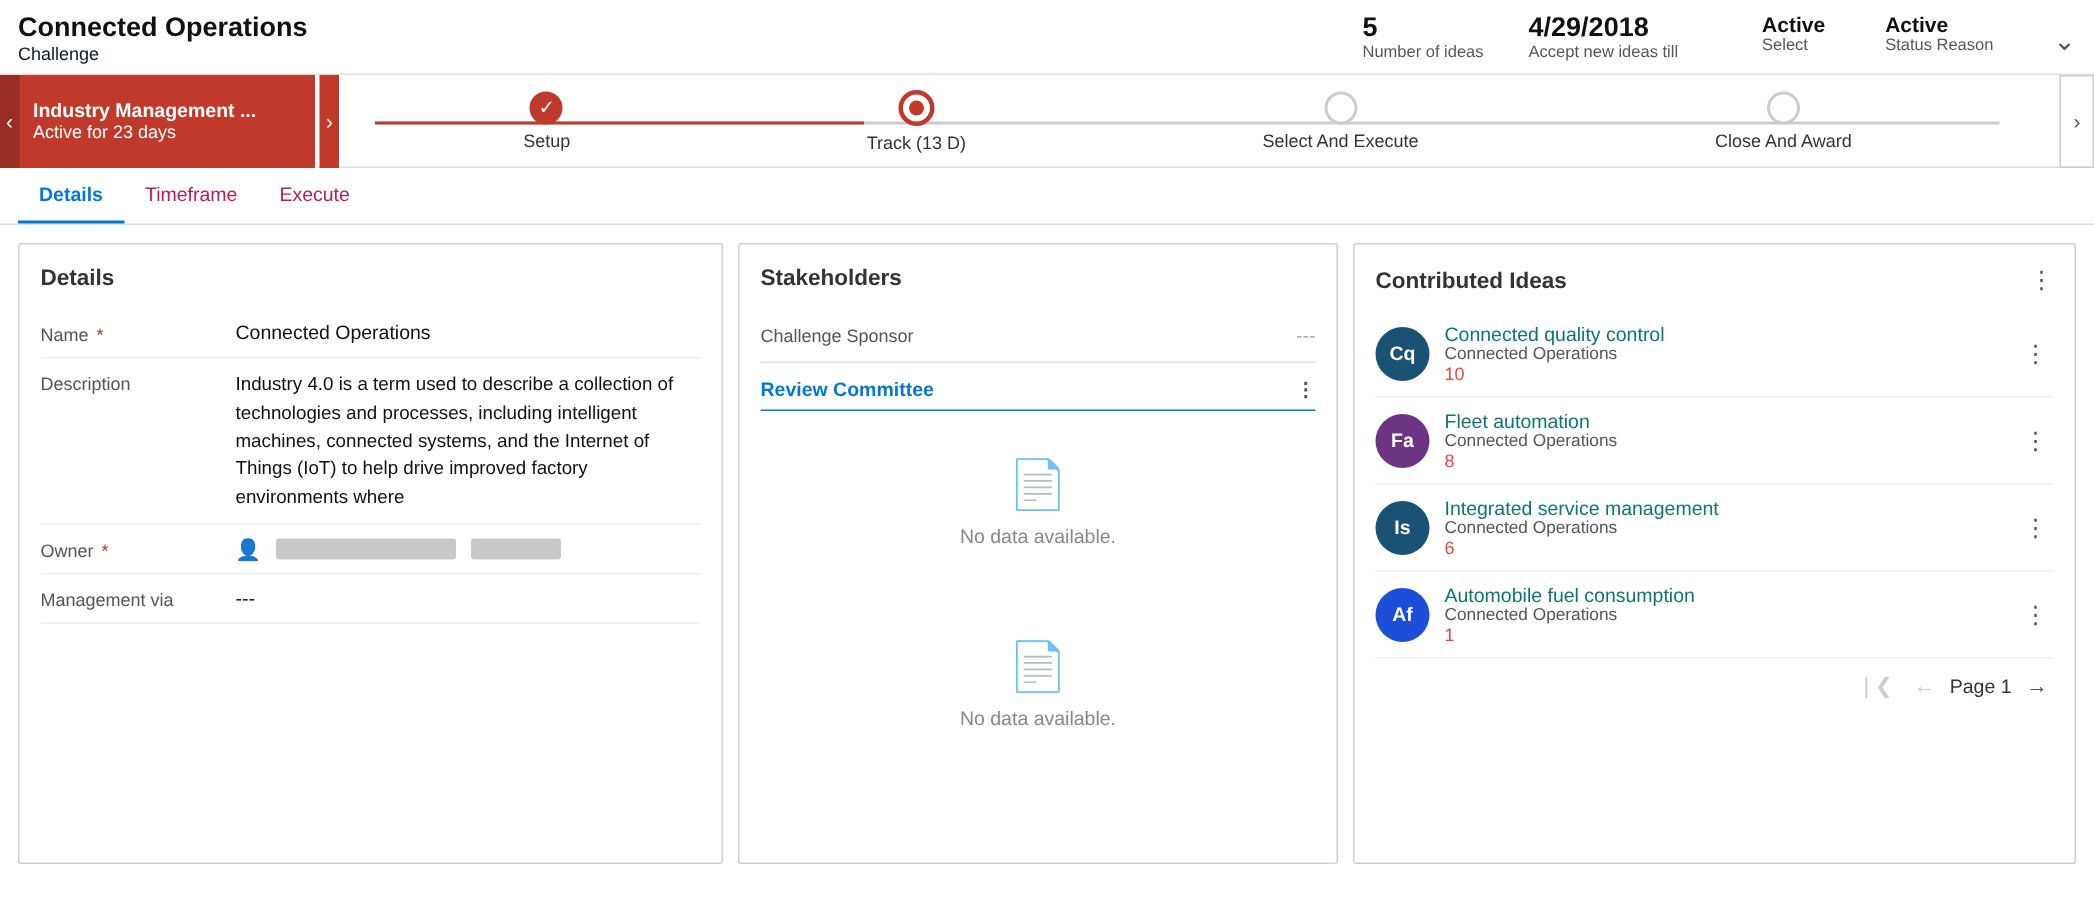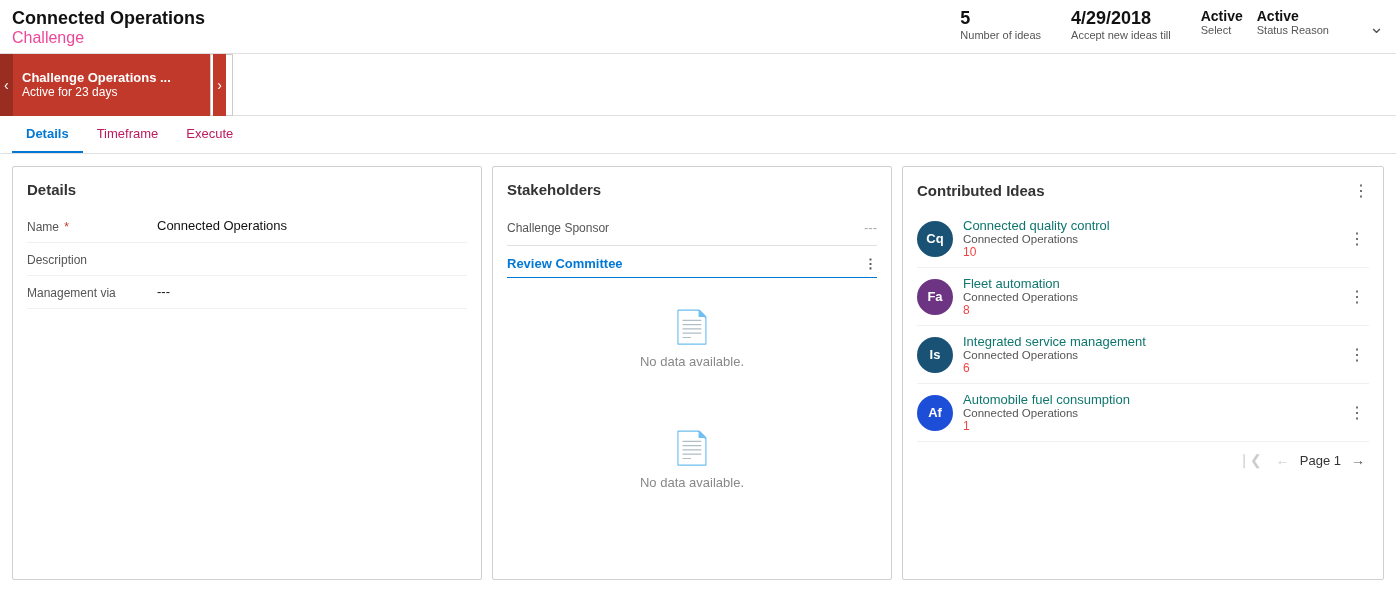--- a/index.html
+++ b/index.html
@@ -2,26 +2,26 @@
 <html><head>
   <meta charset="utf-8">
   <style>
     * { box-sizing: border-box; margin: 0; padding: 0; }
     body { font-family: 'Segoe UI', Arial, sans-serif; font-size: 13px; color: #333; background: #fff; width: 1396px; height: 612px; overflow: hidden; }
 
     
     .header { display: flex; align-items: flex-start; padding: 8px 12px 6px 12px; border-bottom: 1px solid #e0e0e0; justify-content: space-between; }
     .header-left {}
     .header-title { font-size: 18px; font-weight: 600; color: #111; }
-    .header-subtitle { font-size: 16px; color: #ec4899; }
+    .header-subtitle { font-size: 12px; color: #0f172a; }
     .header-right { display: flex; align-items: flex-start; gap: 30px; }
     .header-meta { text-align: left; }
     .header-meta-value { font-size: 18px; font-weight: 600; color: #111; }
     .header-meta-label { font-size: 11px; color: #555; white-space: nowrap; }
-    .header-status { display: flex; gap: 14px; }
+    .header-status { display: flex; gap: 40px; margin-left: 26px; }
     .status-item { display: flex; flex-direction: column; }
     .status-value { font-size: 14px; font-weight: 600; color: #111; }
     .status-label { font-size: 11px; color: #555; }
     .chevron-down { font-size: 18px; color: #555; cursor: pointer; margin-left: 10px; margin-top: 8px; }
 
     
     .progress-section { display: flex; align-items: center; height: 62px; border-bottom: 1px solid #e0e0e0; position: relative; }
     .progress-sidebar { background: #c0392b; color: #fff; width: 210px; min-width: 210px; height: 62px; display: flex; flex-direction: column; justify-content: center; padding: 0 12px; position: relative; }
     .progress-sidebar-title { font-size: 13px; font-weight: 600; white-space: nowrap; overflow: hidden; text-overflow: ellipsis; }
     .progress-sidebar-sub { font-size: 12px; }
@@ -115,26 +115,52 @@
       </div>
     </div>
     <span class="chevron-down">⌄</span>
   </div>
 </div>
 
 <div class="progress-section">
   <div class="progress-sidebar">
     <button class="progress-sidebar-arrow-left">‹</button>
     <div style="padding-left: 10px;">
-      <div class="progress-sidebar-title">Challenge Operations ...</div>
+      <div class="progress-sidebar-title">Industry Management ...</div>
       <div class="progress-sidebar-sub">Active for 23 days</div>
     </div>
     <button class="progress-sidebar-arrow-right">›</button>
   </div>
 
+  <div class="progress-track">
+    <div class="progress-line"></div>
+    <div class="progress-line-active"></div>
+
+    <div class="progress-step">
+      <div class="step-circle completed">
+        <span class="checkmark"></span>
+      </div>
+      <div class="step-label">Setup</div>
+    </div>
+
+    <div class="progress-step">
+      <div class="step-circle active"></div>
+      <div class="step-label">Track (13 D)</div>
+    </div>
+
+    <div class="progress-step">
+      <div class="step-circle"></div>
+      <div class="step-label">Select And Execute</div>
+    </div>
+
+    <div class="progress-step">
+      <div class="step-circle"></div>
+      <div class="step-label">Close And Award</div>
+    </div>
+  </div>
 
   <button class="nav-arrow">›</button>
 </div>
 
 <div class="tabs">
   <div class="tab active">Details</div>
   <div class="tab">Timeframe</div>
   <div class="tab">Execute</div>
 </div>
 
@@ -145,22 +171,35 @@
 
     <div class="field-row">
       <div class="field-label">
         Name<span class="field-required"> *</span>
       </div>
       <div class="field-value">Connected Operations</div>
     </div>
 
     <div class="field-row">
       <div class="field-label">Description</div>
-    </div>
-
+      <div class="field-value description">Industry 4.0 is a term used to describe a collection of technologies and processes, including intelligent machines, connected systems, and the Internet of Things (IoT) to help drive improved factory environments where</div>
+    </div>
+
+    <div class="field-row">
+      <div class="field-label">
+        Owner<span class="field-required"> *</span>
+      </div>
+      <div class="field-value">
+        <span class="owner-row">
+          <span class="owner-icon">👤</span>
+          <span class="owner-blurred"></span>
+          <span class="owner-blurred" style="width:60px;"></span>
+        </span>
+      </div>
+    </div>
 
     <div class="field-row">
       <div class="field-label">Management via</div>
       <div class="field-value">---</div>
     </div>
   </div>
 
   <div class="panel panel-center">
     <div class="panel-title">Stakeholders</div>
 

